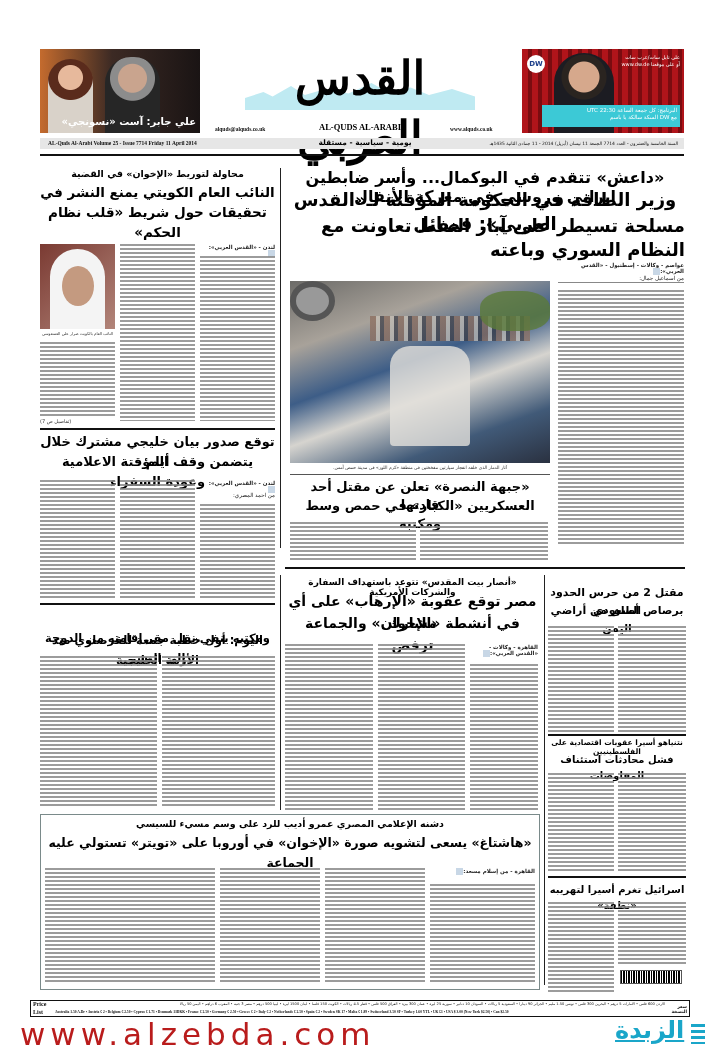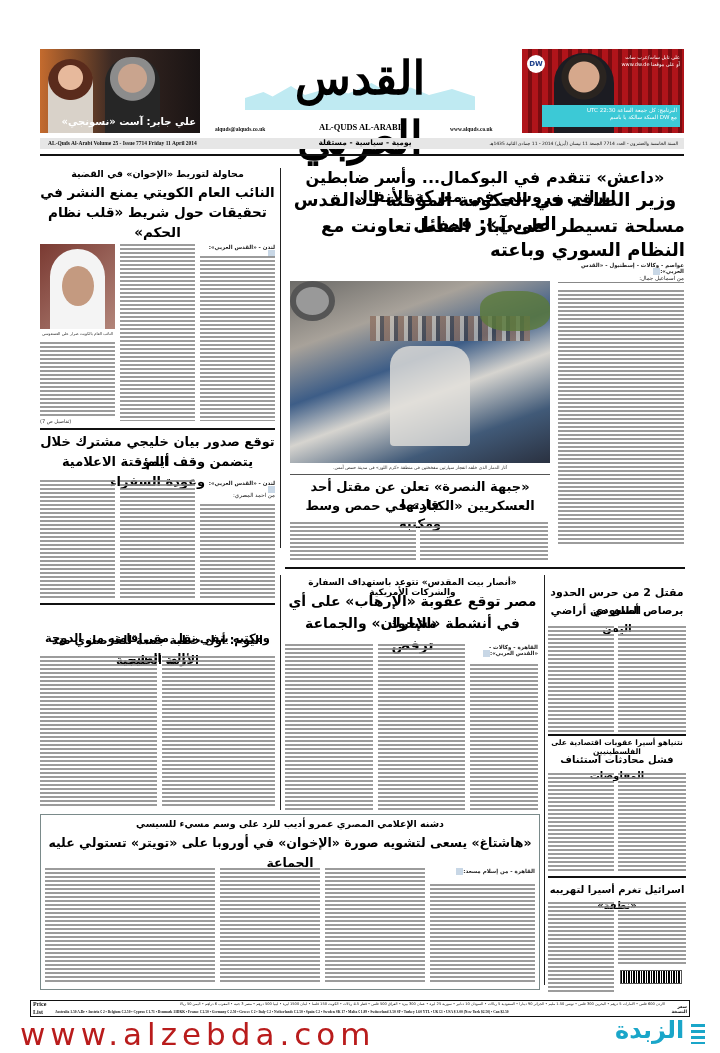--- a/index.html
+++ b/index.html
@@ -145,15 +145,15 @@
     <div>Price</div>
     <div>List</div>
   </div>
   <div class="abs" style="left:24px;top:1px;width:610px;font-size:3.6px;direction:rtl;white-space:nowrap;overflow:hidden;color:#111;">الاردن 600 فلس • الامارات 5 درهم • البحرين 300 فلس • تونس 1.50 مليم • الجزائر 90 دينارا • السعودية 5 ريالات • السودان 10 دنانير • سورية 25 ليرة • عمان 300 بيزة • العراق 500 فلس • قطر 4.5 ريالات • الكويت 150 فلسا • لبنان 1500 ليرة • ليبيا 500 درهم • مصر 3 جنيه • المغرب 6 دراهم • اليمن 50 ريالا</div>
   <div class="abs" style="left:24px;top:9px;width:610px;font-family:'Liberation Serif',serif;font-size:3.6px;font-weight:bold;white-space:nowrap;overflow:hidden;color:#111;">Australia 1.50 A.Dr • Austria € 2 • Belgium € 2.50 • Cyprus € 1.71 • Denmark 13DKK • France € 2.50 • Germany € 2.50 • Greece € 2 • Italy € 2 • Netherlands € 2.50 • Spain € 2 • Sweden SK 17 • Malta € 1.89 • Switzerland 3.50 SF • Turkey 1.60 YTL • UK £1 • USA $ 3.00 (New York $2.50) • Can $2.50</div>
   <div class="abs" style="right:2px;top:3px;font-size:4.5px;font-weight:bold;direction:rtl;width:18px;">سعر النسخة</div>
 </div>
 
 <div class="abs" style="left:20px;top:1016px;font-family:'DejaVu Sans',sans-serif;font-size:31px;letter-spacing:5px;color:#b91c1c;">www.alzebda.com</div>
 <div class="abs" style="left:615px;top:1018px;width:90px;height:32px;">
-  <span style="position:absolute;left:0;top:-2px;font-size:24px;font-weight:bold;color:#1aa6c9;direction:rtl;">الزبدة</span>
+  <span style="position:absolute;left:0;top:-2px;font-size:24px;font-weight:bold;color:#1aa6c9;direction:rtl;text-decoration:underline;">الزبدة</span>
   <span style="position:absolute;right:0;top:6px;width:14px;height:20px;background:repeating-linear-gradient(to bottom,#1aa6c9 0 3px,transparent 3px 6px);"></span>
 </div>
 
 </body></html>

